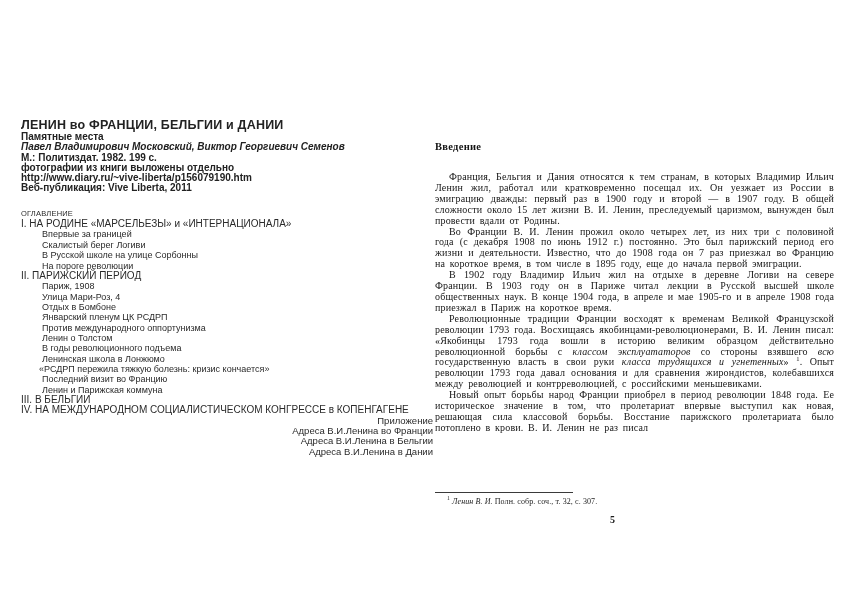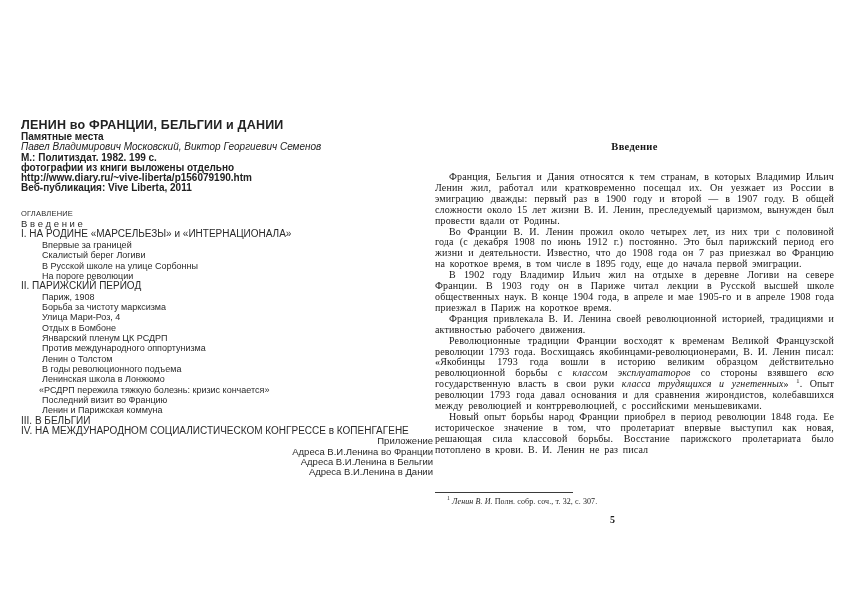--- a/index.html
+++ b/index.html
@@ -29,21 +29,21 @@
     color: #222;
   }
   .bk-line {
     font-size: 10px;
     font-weight: bold;
     line-height: 10.3px;
     color: #222;
   }
   .bk-authors {
     font-size: 10px;
-    font-weight: normal;
+    font-weight: bold;
     font-style: italic;
     line-height: 10.3px;
     color: #222;
   }
   .toc { margin-top: 15px; }
   .toc-line {
     line-height: 10.35px;
     white-space: nowrap;
     color: #2a2a2a;
   }
@@ -57,21 +57,21 @@
   
   .right-col {
     position: absolute;
     left: 435px;
     top: 141px;
     width: 399px;
     font-family: "Liberation Serif", "DejaVu Serif", serif;
     color: #151515;
   }
   .chapter-title {
-    text-align: center;
+    text-align: left;
     font-size: 10.5px;
     font-weight: bold;
     line-height: 12px;
     margin-bottom: 19px;
     letter-spacing: 0.3px;
   }
   .para {
     font-size: 10px;
     line-height: 10.9px;
     text-align: justify;
@@ -121,29 +121,27 @@
     <div class="bk-title">ЛЕНИН во ФРАНЦИИ, БЕЛЬГИИ и ДАНИИ</div>
     <div class="bk-line">Памятные места</div>
     <div class="bk-authors">Павел Владимирович Московский, Виктор Георгиевич Семенов</div>
     <div class="bk-line">М.: Политиздат. 1982. 199 с.</div>
     <div class="bk-line">фотографии из книги выложены отдельно</div>
     <div class="bk-line">http://www.diary.ru/~vive-liberta/p156079190.htm</div>
     <div class="bk-line">Веб-публикация: Vive Liberta, 2011</div>
 
     <div class="toc">
       <div class="toc-line toc-heading">ОГЛАВЛЕНИЕ</div>
-      <div class="toc-line toc-intro">В в е д е н и е</div>
       <div class="toc-line toc-section">I. НА РОДИНЕ «МАРСЕЛЬЕЗЫ» и «ИНТЕРНАЦИОНАЛА»</div>
       <div class="toc-line toc-sub">Впервые за границей</div>
       <div class="toc-line toc-sub">Скалистый берег Логиви</div>
       <div class="toc-line toc-sub">В Русской школе на улице Сорбонны</div>
       <div class="toc-line toc-sub">На пороге революции</div>
       <div class="toc-line toc-section">II. ПАРИЖСКИЙ ПЕРИОД</div>
       <div class="toc-line toc-sub">Париж, 1908</div>
-      <div class="toc-line toc-sub">Борьба за чистоту марксизма</div>
       <div class="toc-line toc-sub">Улица Мари-Роз, 4</div>
       <div class="toc-line toc-sub">Отдых в Бомбоне</div>
       <div class="toc-line toc-sub">Январский пленум ЦК РСДРП</div>
       <div class="toc-line toc-sub">Против международного оппортунизма</div>
       <div class="toc-line toc-sub">Ленин о Толстом</div>
       <div class="toc-line toc-sub">В годы революционного подъема</div>
       <div class="toc-line toc-sub">Ленинская школа в Лонжюмо</div>
       <div class="toc-line toc-quote">«РСДРП пережила тяжкую болезнь: кризис кончается»</div>
       <div class="toc-line toc-sub">Последний визит во Францию</div>
       <div class="toc-line toc-sub">Ленин и Парижская коммуна</div>
@@ -154,21 +152,20 @@
       <div class="toc-line toc-plain">Адреса В.И.Ленина в Бельгии</div>
       <div class="toc-line toc-plain">Адреса В.И.Ленина в Дании</div>
     </div>
   </div>
 
   <div class="right-col">
     <div class="chapter-title">Введение</div>
     <p class="para">Франция, Бельгия и Дания относятся к тем странам, в которых Владимир Ильич Ленин жил, работал или кратковременно посещал их. Он уезжает из России в эмиграцию дважды: первый раз в 1900 году и второй — в 1907 году. В общей сложности около 15 лет жизни В. И. Ленин, преследуемый царизмом, вынужден был провести вдали от Родины.</p>
     <p class="para">Во Франции В. И. Ленин прожил около четырех лет, из них три с половиной года (с декабря 1908 по июнь 1912 г.) постоянно. Это был парижский период его жизни и деятельности. Известно, что до 1908 года он 7 раз приезжал во Францию на короткое время, в том числе в 1895 году, еще до начала первой эмиграции.</p>
     <p class="para">В 1902 году Владимир Ильич жил на отдыхе в деревне Логиви на севере Франции. В 1903 году он в Париже читал лекции в Русской высшей школе общественных наук. В конце 1904 года, в апреле и мае 1905-го и в апреле 1908 года приезжал в Париж на короткое время.</p>
-    <p class="para">Франция привлекала В. И. Ленина своей революционной историей, традициями и активностью рабочего движения.</p>
     <p class="para">Революционные традиции Франции восходят к временам Великой Французской революции 1793 года. Восхищаясь якобинцами-революционерами, В. И. Ленин писал: «Якобинцы 1793 года вошли в историю великим образцом действительно революционной борьбы с <i>классом эксплуататоров</i> со стороны взявшего <i>всю</i> государственную власть в свои руки <i>класса трудящихся и угнетенных</i>» <sup>1</sup>. Опыт революции 1793 года давал основания и для сравнения жирондистов, колебавшихся между революцией и контрреволюцией, с российскими меньшевиками.</p>
     <p class="para">Новый опыт борьбы народ Франции приобрел в период революции 1848 года. Ее историческое значение в том, что пролетариат впервые выступил как новая, решающая сила классовой борьбы. Восстание парижского пролетариата было потоплено в крови. В. И. Ленин не раз писал</p>
   </div>
 
   <div class="footnote-block">
     <div class="fn-rule"></div>
     <div class="fn-text"><sup>1</sup> <i>Ленин В. И.</i> Полн. собр. соч., т. 32, с. 307.</div>
     <div class="page-num">5</div>
   </div>
 

